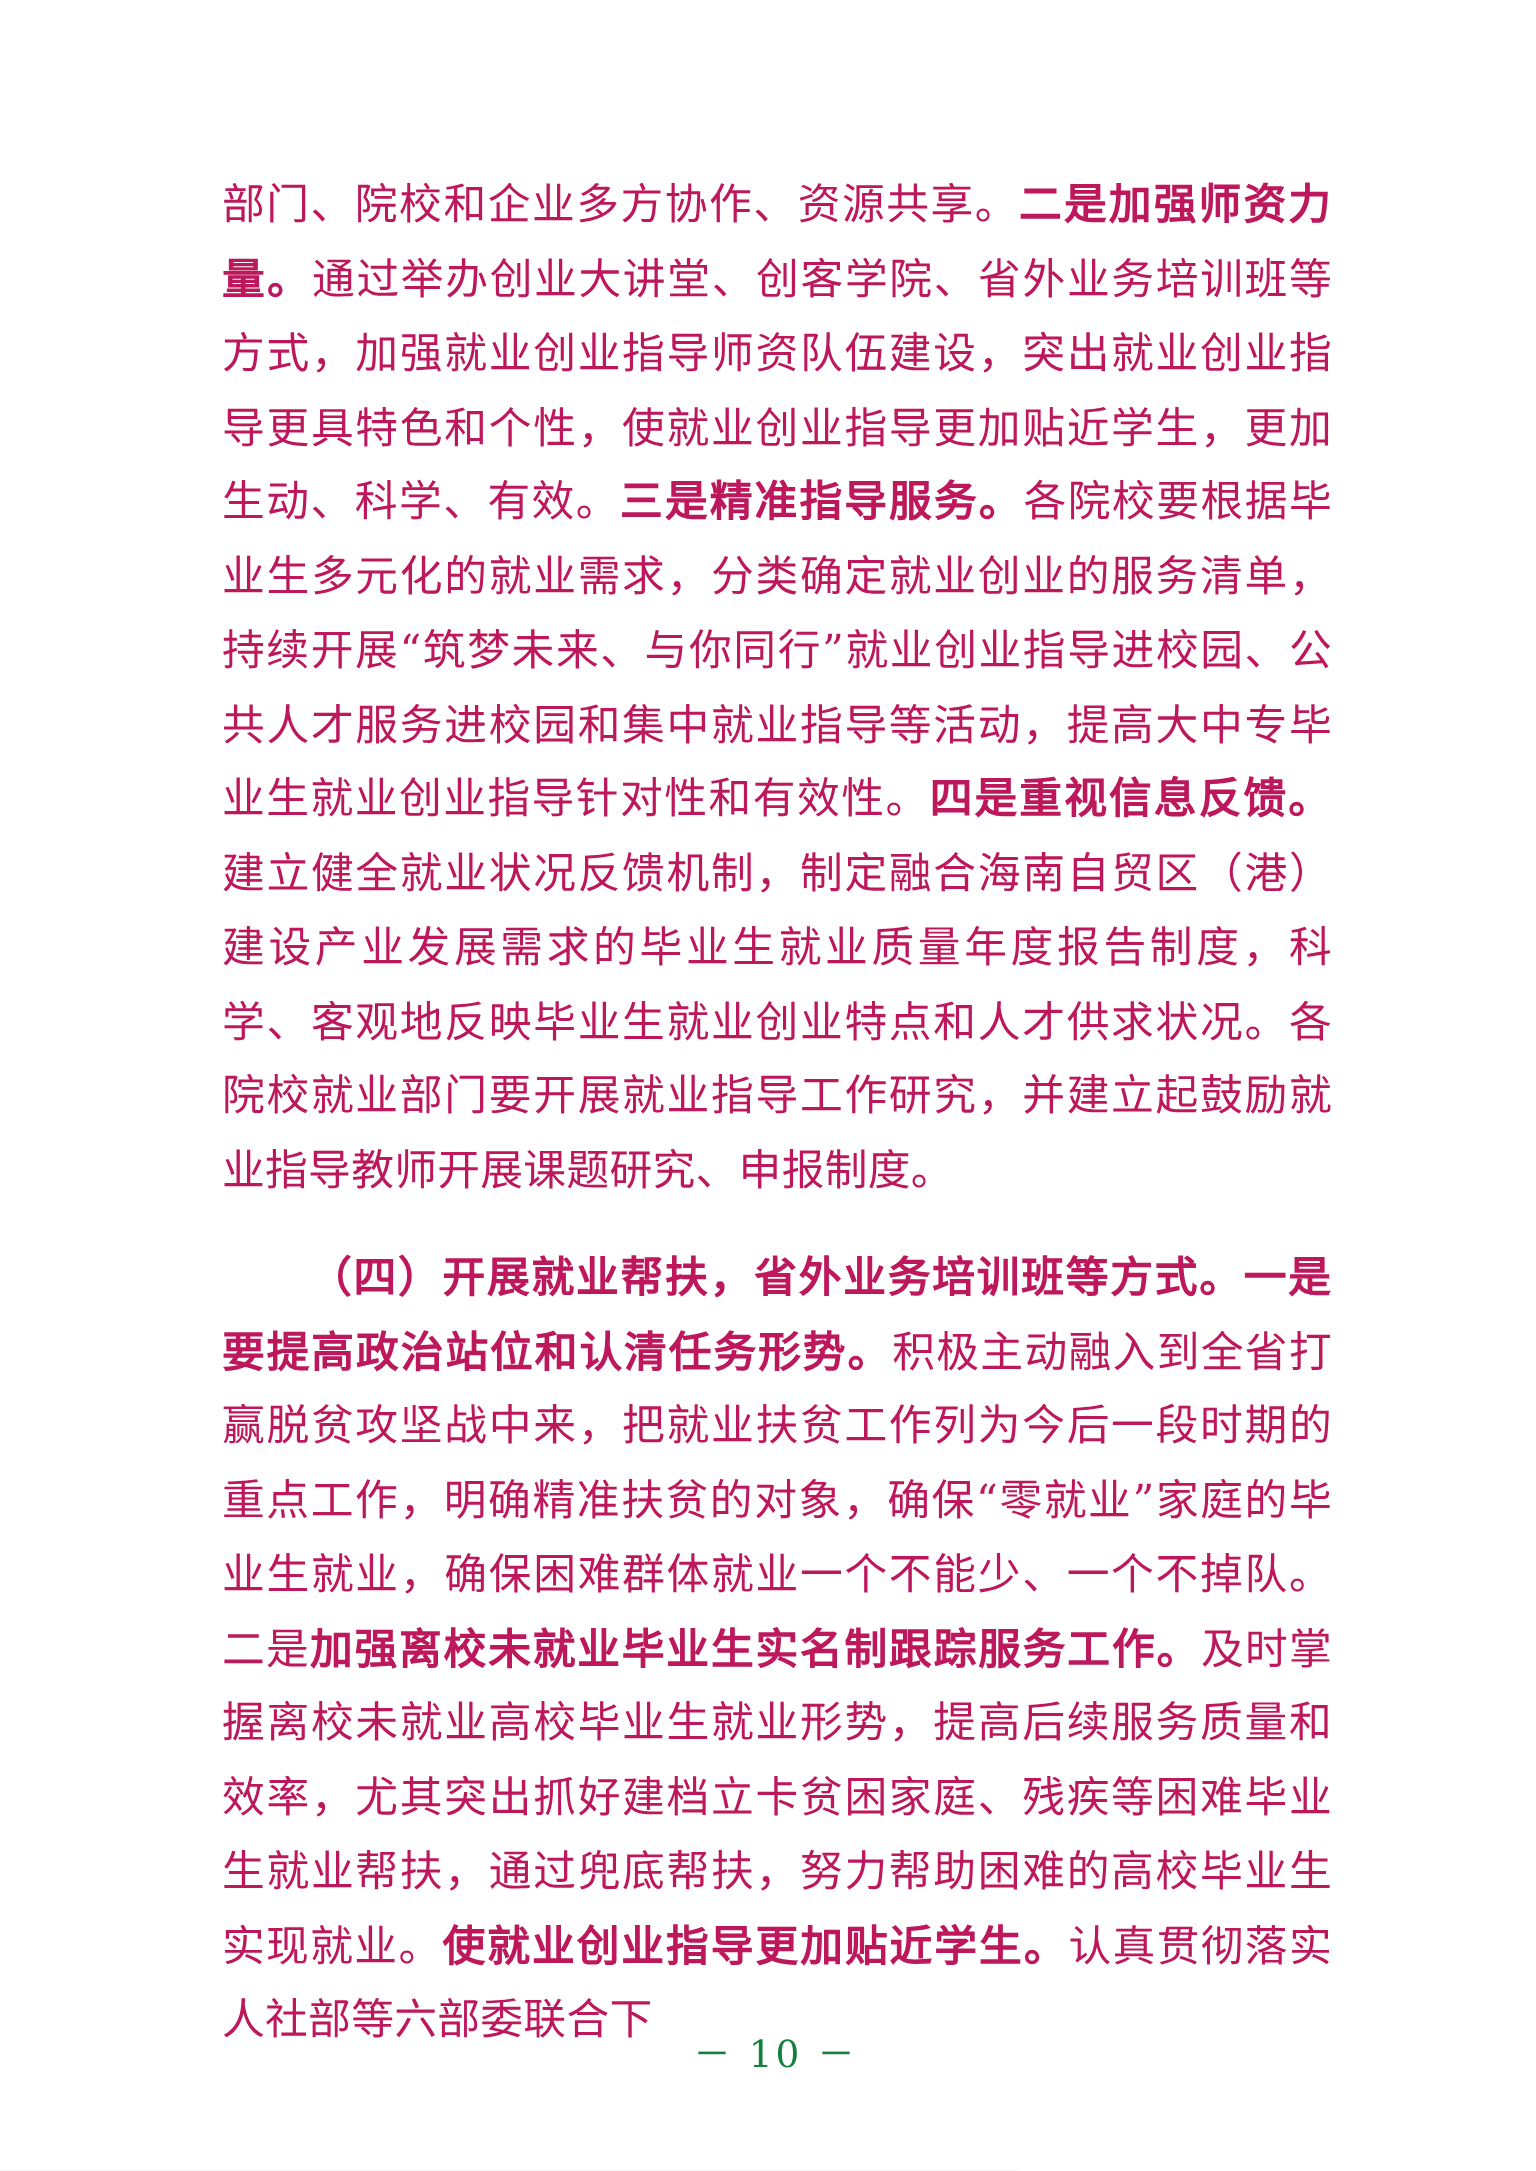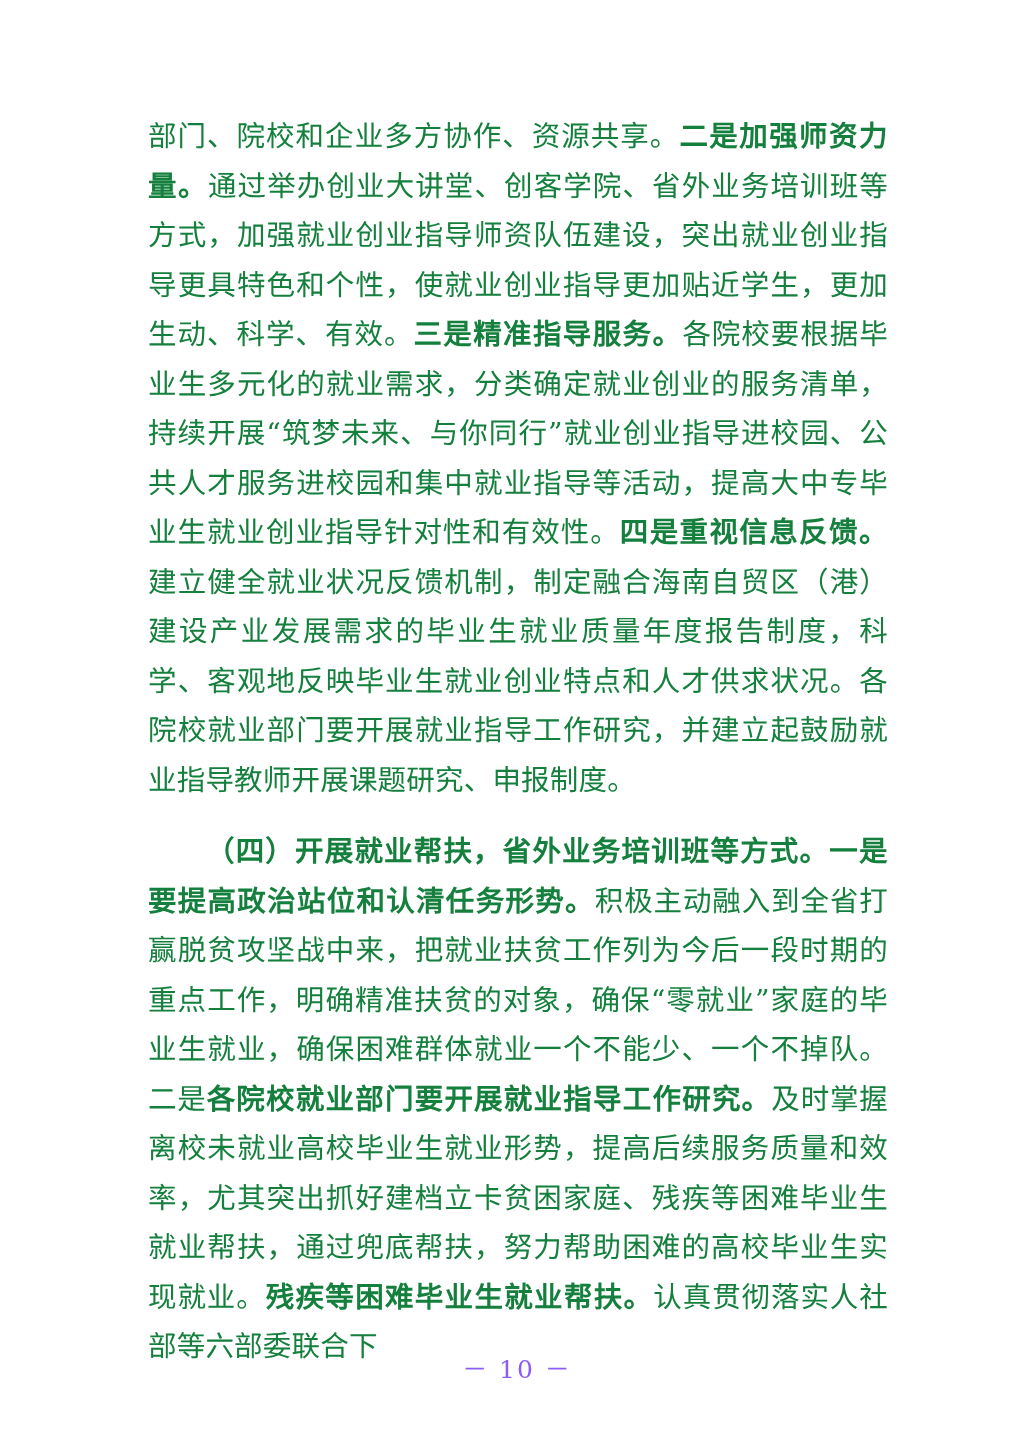--- a/index.html
+++ b/index.html
@@ -19,21 +19,21 @@
   .content {
     position: absolute;
     left: 148px;
     top: 112px;
     width: 740px;
   }
   .para {
     font-family: "DejaVu Serif", "Liberation Serif", serif;
     font-size: 28.5px;
     line-height: 49.5px;
-    color: #15803d;
+    color: #be185d;
     text-align: justify;
     text-justify: inter-ideograph;
     margin: 0;
     letter-spacing: 0.2px;
   }
   .para.indent {
     text-indent: 58px;
   }
   .gap {
     height: 22px;
@@ -43,28 +43,28 @@
     letter-spacing: 0.6px;
   }
   .footer {
     position: absolute;
     left: 0;
     right: 0;
     bottom: 62px;
     text-align: center;
     font-family: "DejaVu Serif", "Liberation Serif", serif;
     font-size: 25px;
-    color: #8b5cf6;
+    color: #15803d;
     letter-spacing: 2px;
     padding-left: 10px;
   }
 </style>
 </head>
 <body>
 
 <div class="page">
   <div class="content">
     <p class="para" id="p1"><span>部门、院校和企业多方协作、资源共享。</span><b class="bold">二是加强师资力量。</b><span>通过举办创业大讲堂、创客学院、省外业务培训班等方式，加强就业创业指导师资队伍建设，突出就业创业指导更具特色和个性，使就业创业指导更加贴近学生，更加生动、科学、有效。</span><b class="bold">三是精准指导服务。</b><span>各院校要根据毕业生多元化的就业需求，分类确定就业创业的服务清单，持续开展“筑梦未来、与你同行”就业创业指导进校园、公共人才服务进校园和集中就业指导等活动，提高大中专毕业生就业创业指导针对性和有效性。</span><b class="bold">四是重视信息反馈。</b><span>建立健全就业状况反馈机制，制定融合海南自贸区（港）建设产业发展需求的毕业生就业质量年度报告制度，科学、客观地反映毕业生就业创业特点和人才供求状况。各院校就业部门要开展就业指导工作研究，并建立起鼓励就业指导教师开展课题研究、申报制度。</span></p>
     <div class="gap"></div>
-    <p class="para indent" id="p2"><b class="bold">（四）开展就业帮扶，省外业务培训班等方式。一是要提高政治站位和认清任务形势。</b><span>积极主动融入到全省打赢脱贫攻坚战中来，把就业扶贫工作列为今后一段时期的重点工作，明确精准扶贫的对象，确保“零就业”家庭的毕业生就业，确保困难群体就业一个不能少、一个不掉队。二是</span><b class="bold">各院校就业部门要开展就业指导工作研究。</b><span>及时掌握离校未就业高校毕业生就业形势，提高后续服务质量和效率，尤其突出抓好建档立卡贫困家庭、残疾等困难毕业生就业帮扶，通过兜底帮扶，努力帮助困难的高校毕业生实现就业。</span><b class="bold">残疾等困难毕业生就业帮扶。</b><span>认真贯彻落实人社部等六部委联合下</span></p>
+    <p class="para indent" id="p2"><b class="bold">（四）开展就业帮扶，省外业务培训班等方式。一是要提高政治站位和认清任务形势。</b><span>积极主动融入到全省打赢脱贫攻坚战中来，把就业扶贫工作列为今后一段时期的重点工作，明确精准扶贫的对象，确保“零就业”家庭的毕业生就业，确保困难群体就业一个不能少、一个不掉队。二是</span><b class="bold">加强离校未就业毕业生实名制跟踪服务工作。</b><span>及时掌握离校未就业高校毕业生就业形势，提高后续服务质量和效率，尤其突出抓好建档立卡贫困家庭、残疾等困难毕业生就业帮扶，通过兜底帮扶，努力帮助困难的高校毕业生实现就业。</span><b class="bold">使就业创业指导更加贴近学生。</b><span>认真贯彻落实人社部等六部委联合下</span></p>
   </div>
   <div class="footer">－ 10 －</div>
 </div>
 
 </body></html>

